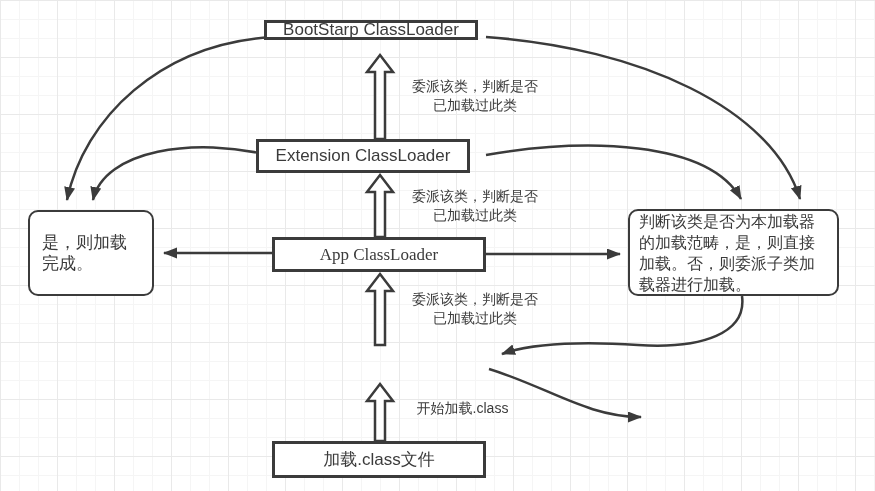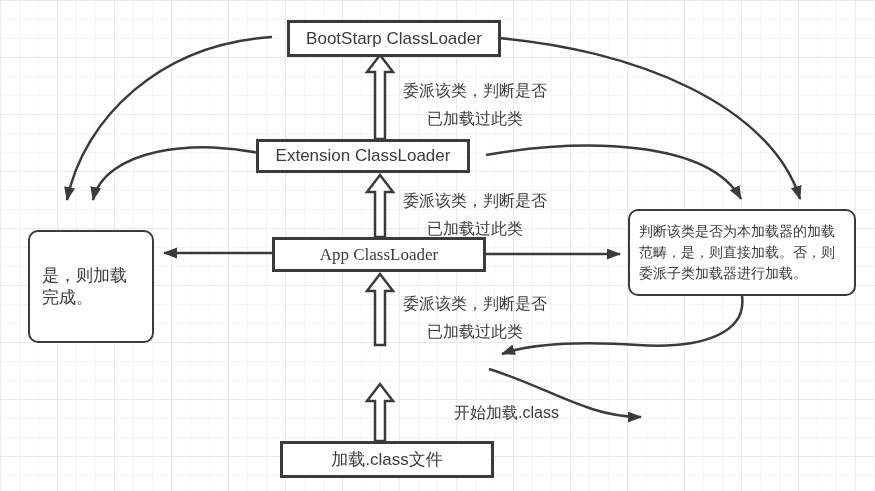--- a/index.html
+++ b/index.html
@@ -23,36 +23,36 @@
     background:#ffffff;
     border:3px solid #3b3b3b;
     box-sizing:border-box;
     display:flex;align-items:center;justify-content:center;
     font-size:17px;line-height:1.25;text-align:center;
   }
   .node.rounded{border-radius:10px;border-width:2.5px;}
   .node.text-left{justify-content:flex-start;text-align:left;}
   .annot{
     position:absolute;z-index:2;
-    font-size:16px;line-height:28px;text-align:center;
+    font-size:14px;line-height:19px;text-align:center;
     white-space:pre-line;color:#3b3b3b;
   }
   
-  #n-bootstrap{left:287px;top:20px;width:214px;height:37px;}
+  #n-bootstrap{left:264px;top:20px;width:214px;height:20px;}
   #n-extension{left:256px;top:139px;width:214px;height:34px;}
   #n-app{left:272px;top:237px;width:214px;height:35px;font-family:Liberation Serif, serif;}
   #n-custom{left:272px;top:345px;width:214px;height:37px;}
-  #n-classfile{left:272px;top:441px;width:214px;height:37px;margin-left:8px;}
-  #n-done{left:28px;top:210px;width:126px;height:113px;padding:12px 12px;margin-top:20px;}
-  #n-judge{left:628px;top:209px;width:228px;height:87px;padding:4px 9px;font-size:14px;line-height:21px;}
+  #n-classfile{left:272px;top:441px;width:214px;height:37px;}
+  #n-done{left:28px;top:210px;width:126px;height:86px;padding:12px 12px;}
+  #n-judge{left:628px;top:209px;width:211px;height:87px;padding:4px 9px;font-size:16px;line-height:21px;}
   
   #a-delegate1{left:385px;top:77px;width:180px;}
   #a-delegate2{left:385px;top:187px;width:180px;}
   #a-delegate3{left:385px;top:290px;width:180px;}
-  #a-startload{left:414px;top:399px;width:145px;text-align:right;}
+  #a-startload{left:390px;top:399px;width:145px;}
   #a-notfound{left:652px;top:391px;width:205px;}
 </style>
 </head>
 <body>
 
 <div class="canvas">
 
   <svg class="edges" width="875" height="491" viewBox="0 0 875 491">
     <defs>
       <marker id="ah" markerUnits="userSpaceOnUse" markerWidth="16" markerHeight="13" refX="13" refY="5.5" orient="auto">

